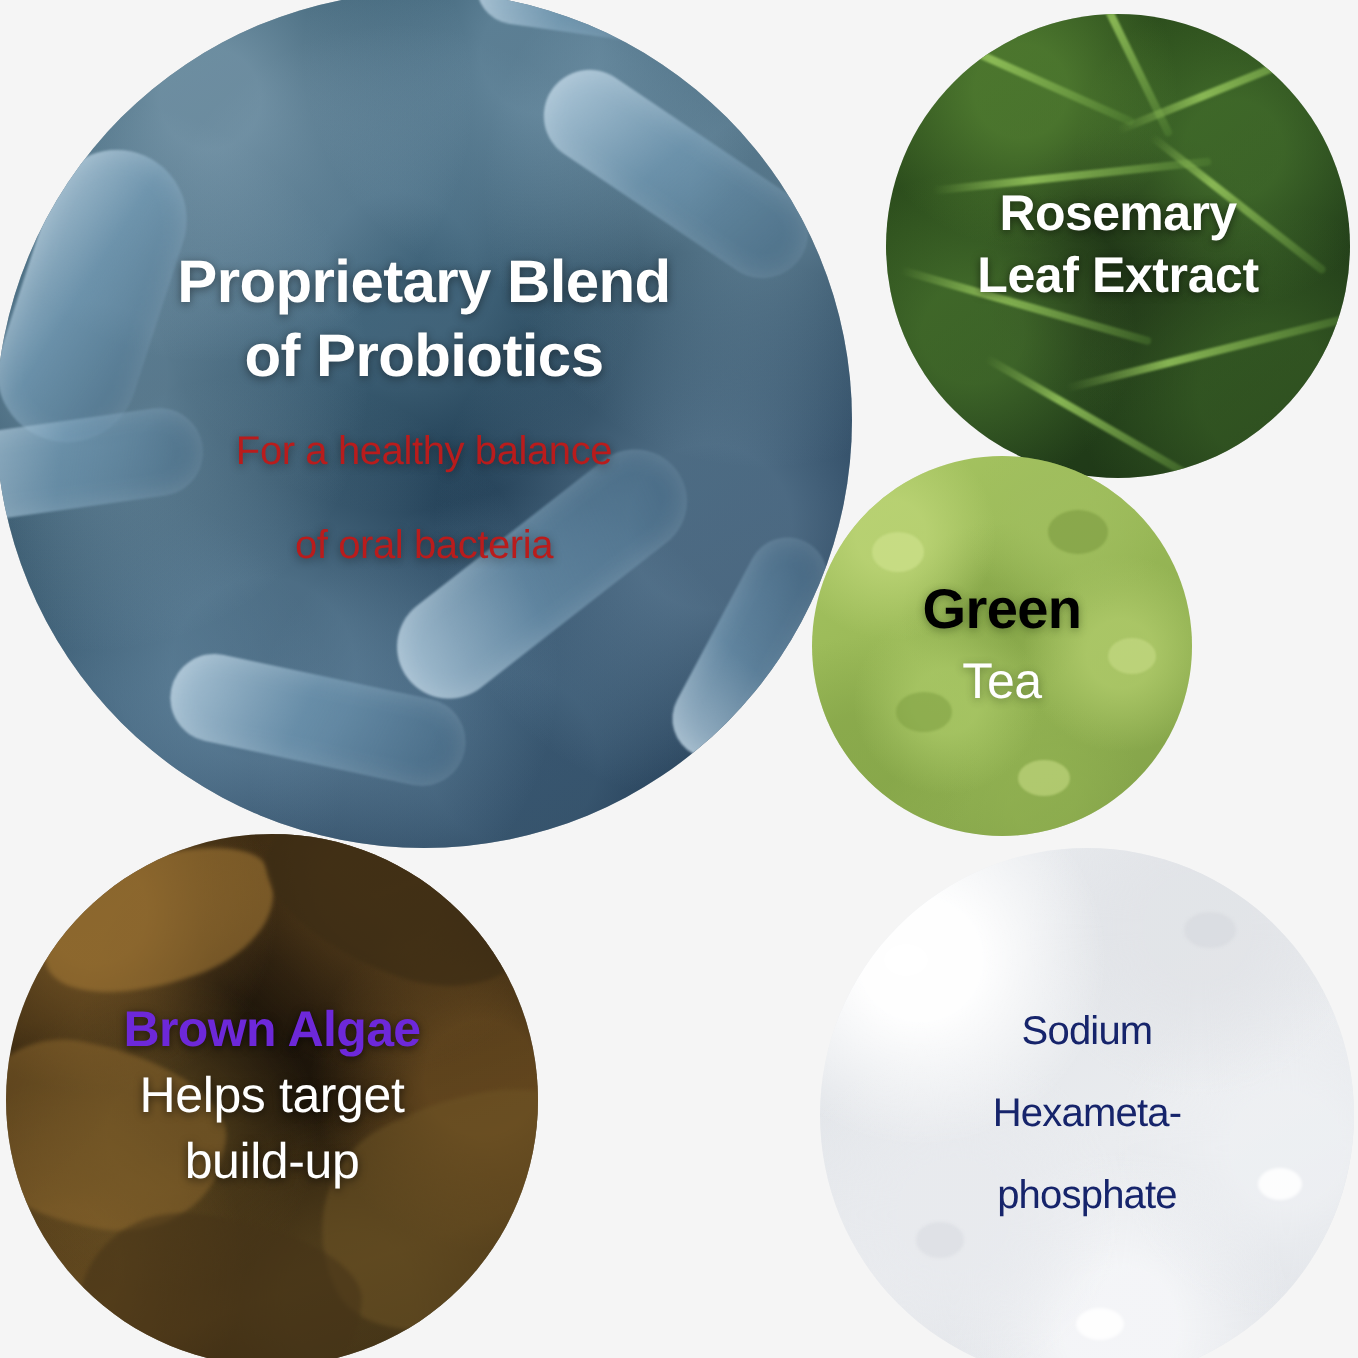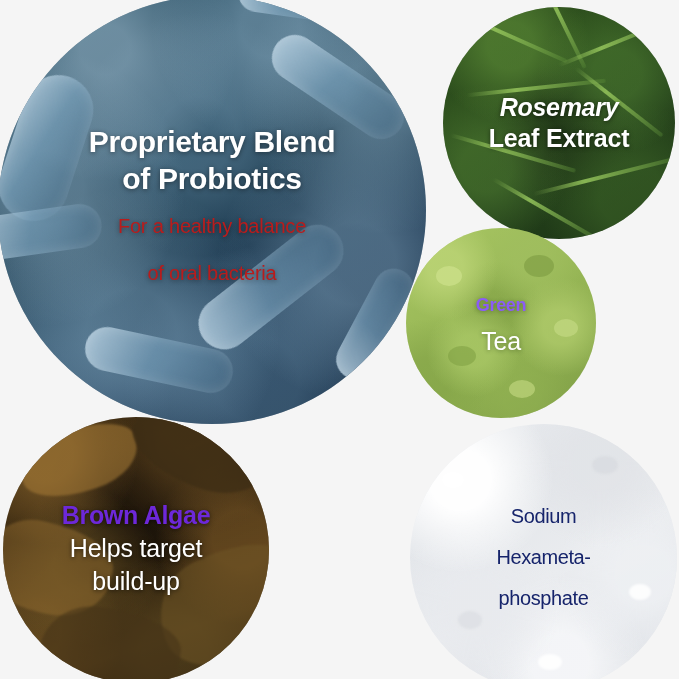--- a/index.html
+++ b/index.html
@@ -119,21 +119,20 @@
     height: 4px;
     border-radius: 3px;
     background: linear-gradient(90deg, rgba(140,190,85,.0), rgba(150,198,92,.85) 35%, rgba(90,140,55,.35));
     filter: blur(.5px);
   }
   #bubble-rosemary .ttl {
     font-size: 25px;
     line-height: 31px;
     color: #ffffff;
     text-shadow: 0 1px 4px rgba(0,0,0,.55);
-    font-style: italic;
   }
   #bubble-rosemary .sub {
     font-size: 25px;
     line-height: 31px;
     font-weight: 600;
     color: #ffffff;
     text-shadow: 0 1px 4px rgba(0,0,0,.55);
   }
 
   
@@ -154,23 +153,23 @@
       radial-gradient(circle at 48% 42%, rgba(120,152,62,.45) 0 10%, rgba(120,152,62,0) 30%),
       linear-gradient(150deg, #a9c764 0%, #9cbb59 35%, #8faf50 65%, #7d9c45 100%);
   }
   #bubble-greentea .speck {
     position: absolute;
     z-index: 1;
     border-radius: 50%;
     filter: blur(.6px);
   }
   #bubble-greentea .ttl {
-    font-size: 18px;
+    font-size: 28px;
     line-height: 36px;
-    color: #8b5cf6;
+    color: #000000;
     text-shadow: 0 1px 4px rgba(40,60,20,.45);
   }
   #bubble-greentea .sub {
     font-size: 25px;
     line-height: 36px;
     font-weight: normal;
     color: #ffffff;
     text-shadow: 0 1px 4px rgba(40,60,20,.45);
   }
 

